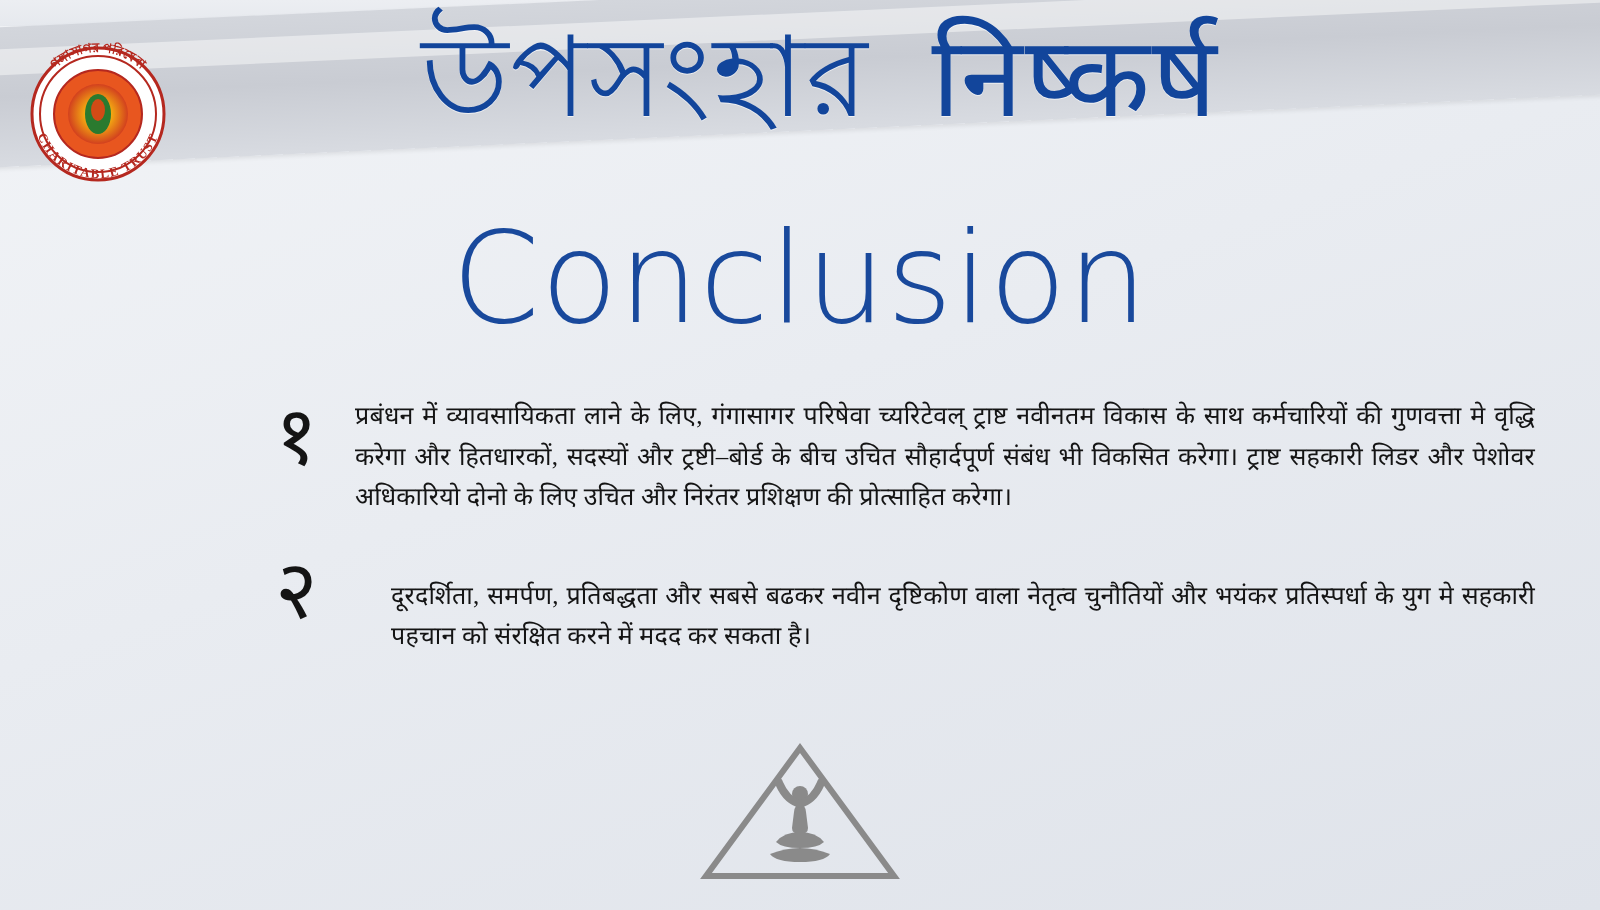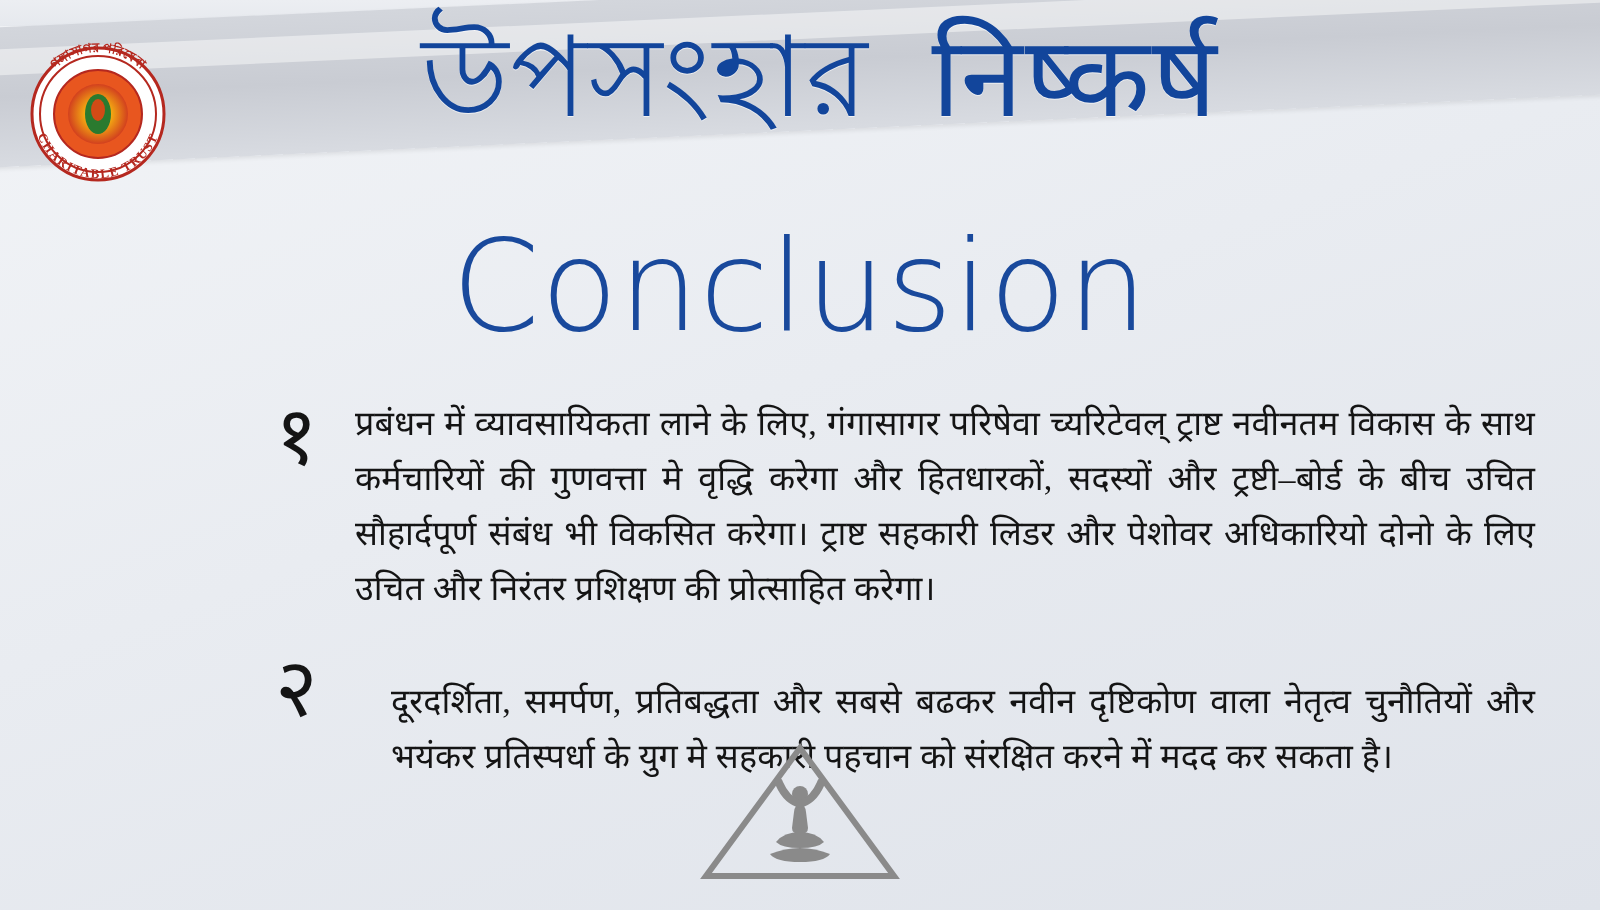--- a/index.html
+++ b/index.html
@@ -77,21 +77,21 @@
     letter-spacing: 2px;
     white-space: nowrap;
     text-shadow: 0 1px 0 rgba(255,255,255,0.6);
     padding-left: 20px;
   }
   .heading-bn .gap { display:inline-block; width: 62px; }
 
   .heading-en {
     position: absolute;
     left: 0;
-    top: 224px;
+    top: 216px;
     width: 1600px;
     text-align: center;
     color: #19499c;
     font-family: "DejaVu Sans", sans-serif;
     font-weight: 300;
     font-size: 126px;
     line-height: 1.0;
     letter-spacing: 1px;
   }
 
@@ -114,21 +114,21 @@
     font-family: "Liberation Serif", serif;
     font-size: 82px;
     line-height: 0.95;
     text-align: left;
     padding-top: 2px;
   }
   .point-text {
     flex: 1 1 auto;
     color: #141414;
     font-family: "Liberation Serif", serif;
-    font-size: 34px;
+    font-size: 25px;
     line-height: 1.62;
     text-align: justify;
     text-justify: inter-word;
     letter-spacing: 0.2px;
   }
   .point.second .point-text { padding-left: 36px; margin-top: 32px; }
   .point.second .point-num  { padding-top: 8px; }
 
   
   .emblem {

